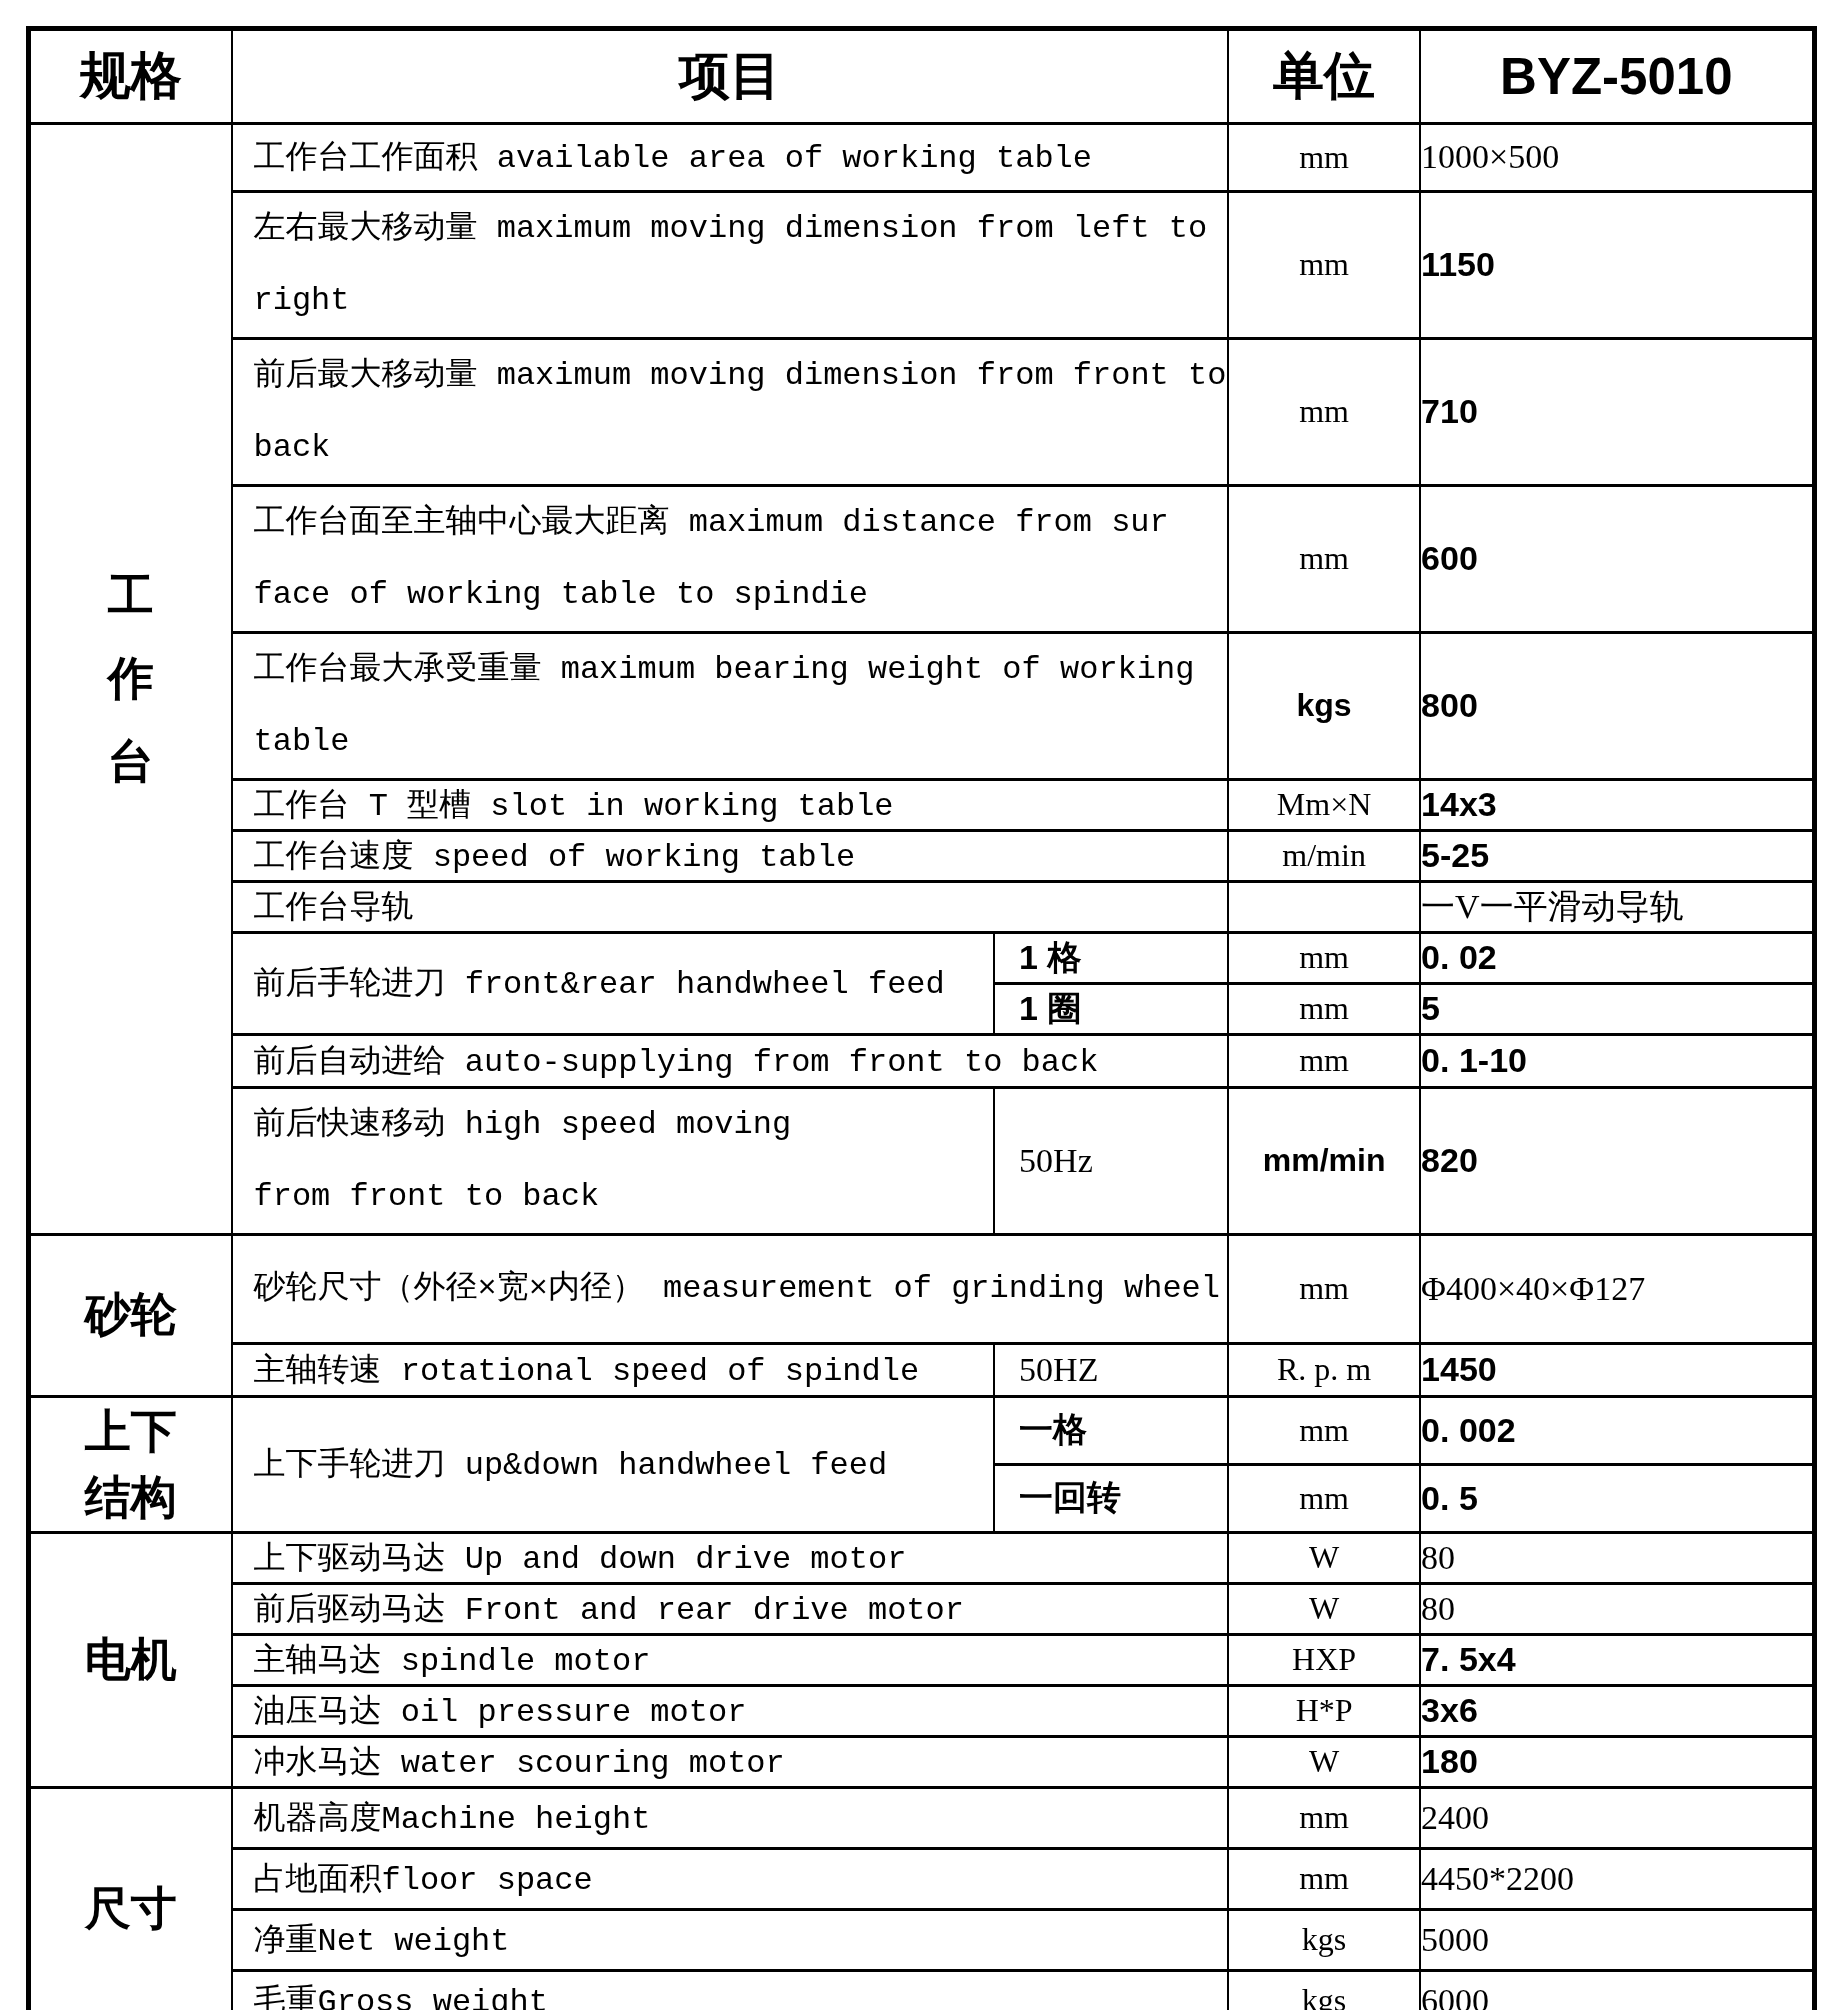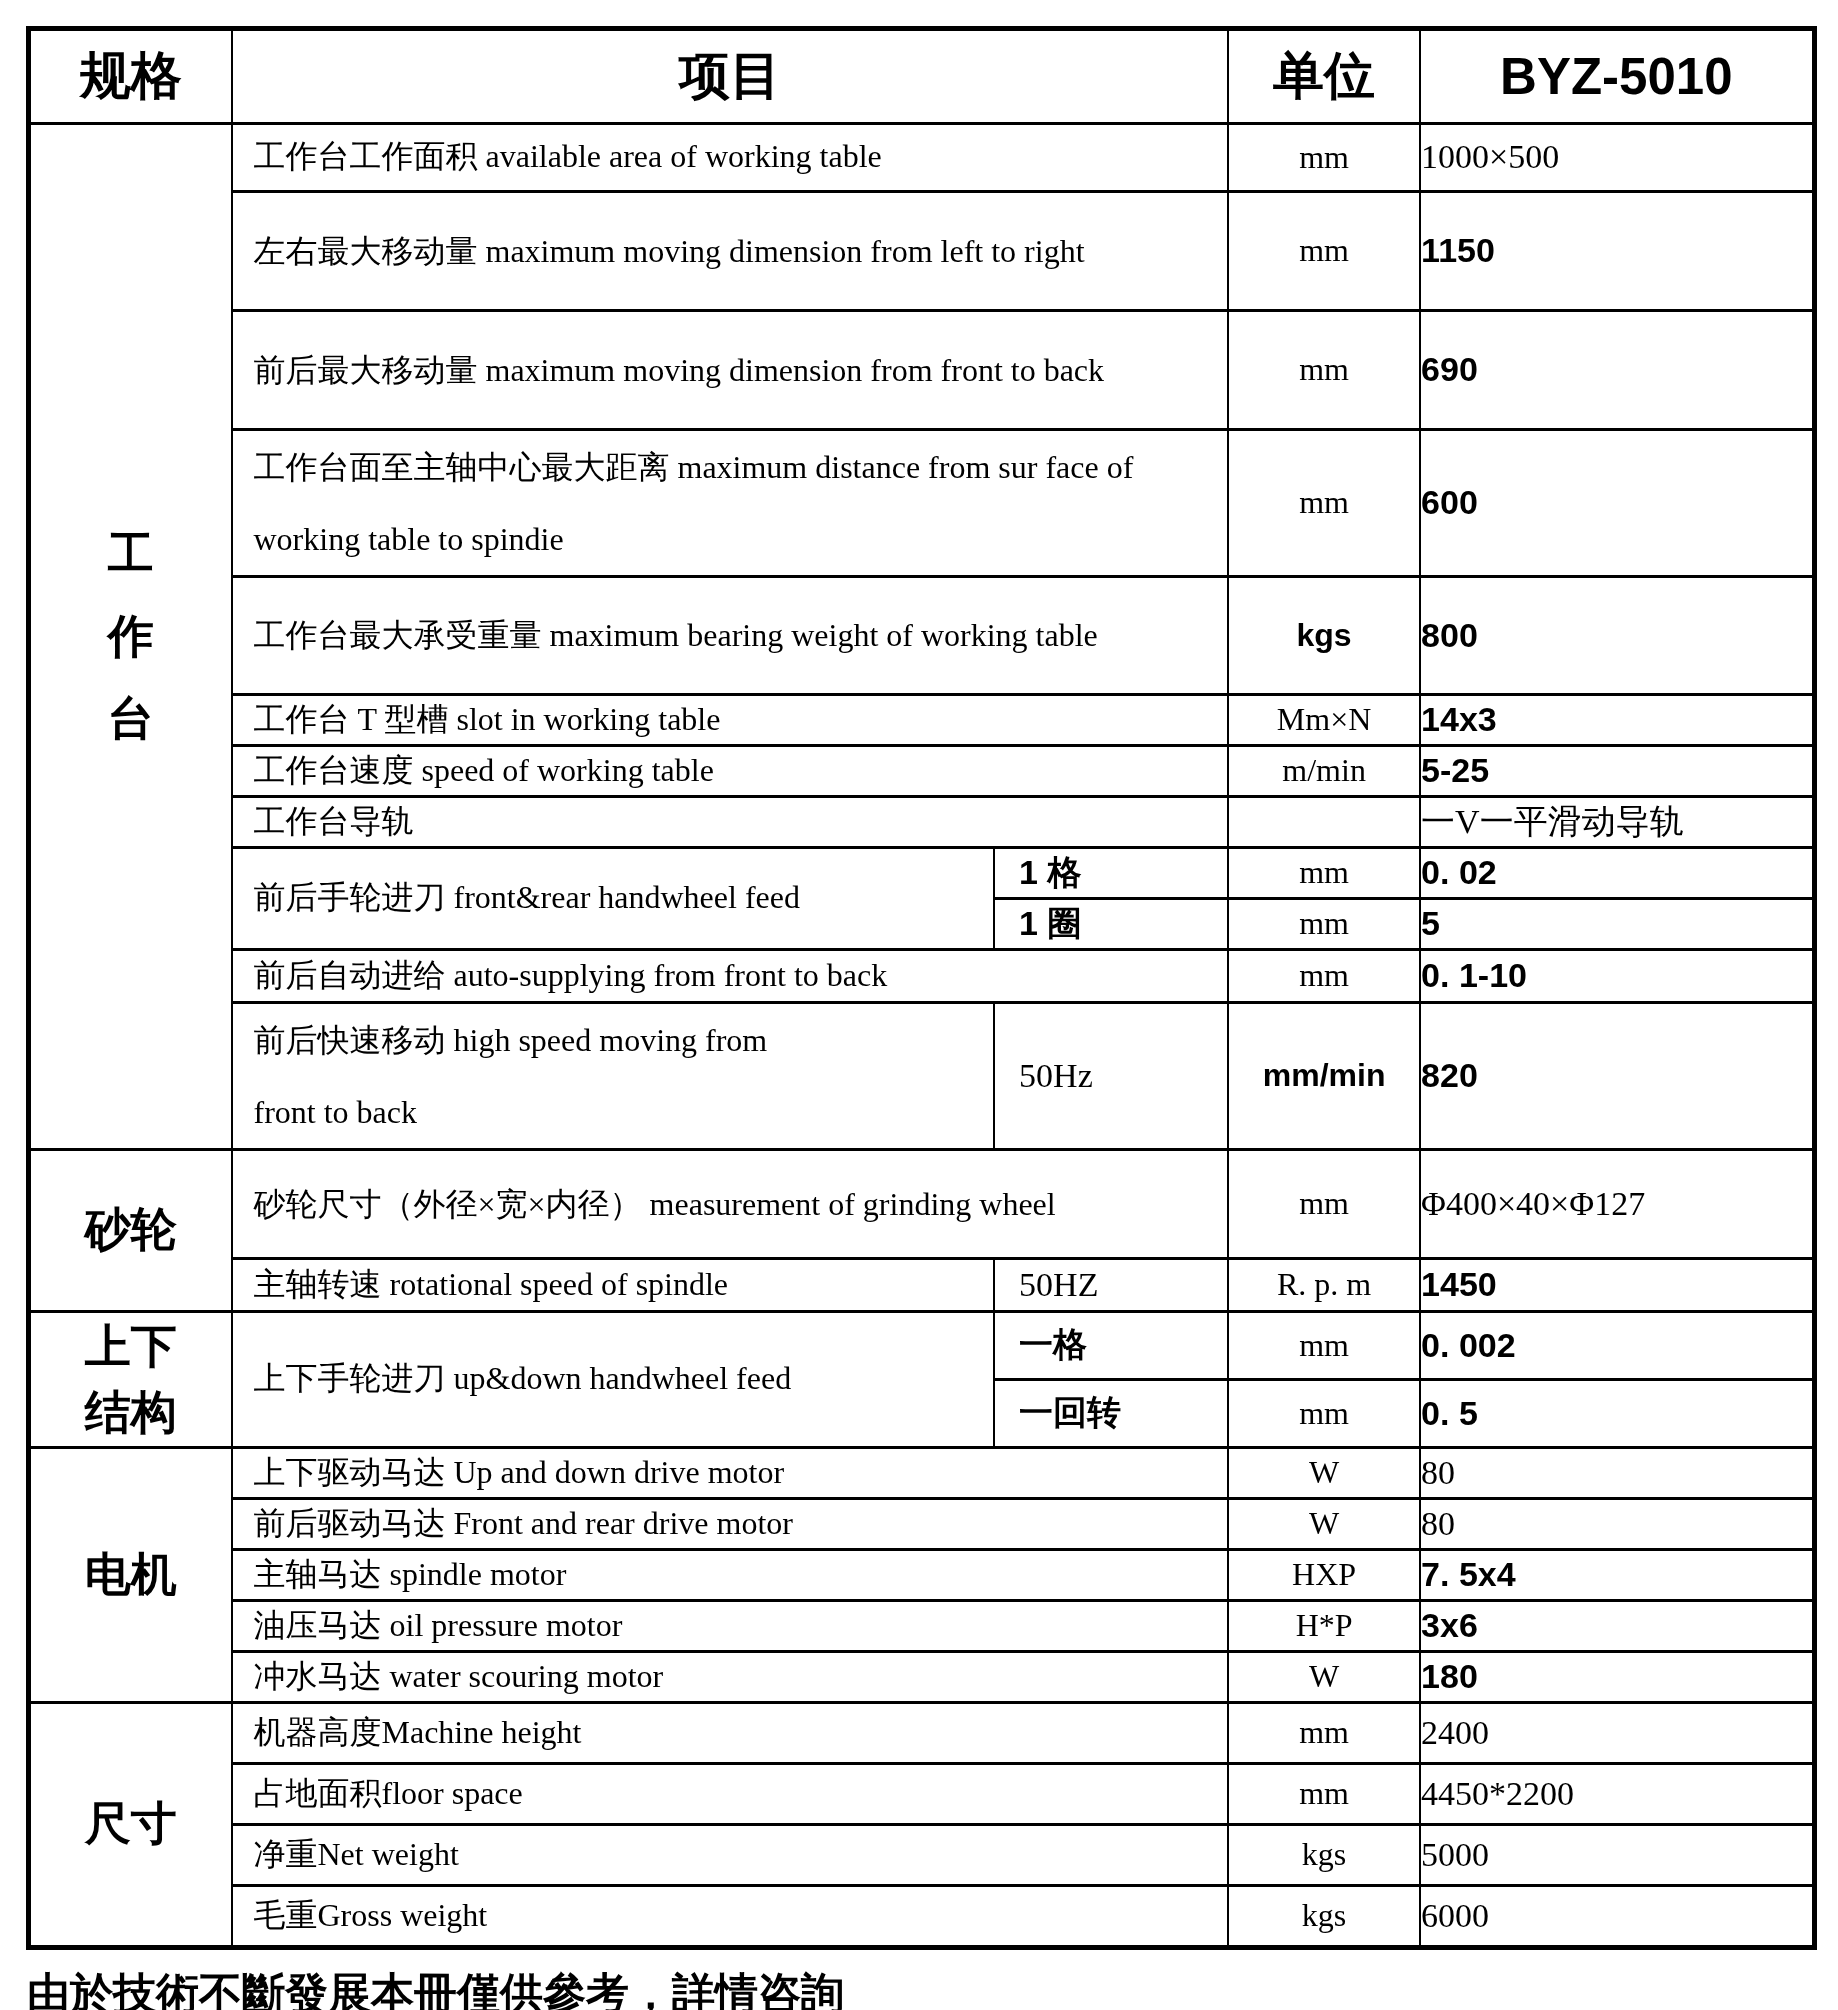--- a/index.html
+++ b/index.html
@@ -22,21 +22,21 @@
   .hd{
     font-family:"Liberation Sans","DejaVu Sans",sans-serif;font-weight:bold;
     font-size:51px;text-align:center;
   }
   .sec{
     font-family:Liberation Sans, sans-serif;font-weight:bold;
     font-size:46px;text-align:center;
   }
   .sec .stackv{display:inline-block;width:1.15em;line-height:1.8;vertical-align:middle;}
   .sec .stack2{display:inline-block;width:2.35em;line-height:1.45;vertical-align:middle;}
-  .it{padding-left:20.4px;text-align:left;}
+  .it{padding-left:20.4px;text-align:left;font-family:Liberation Mono, monospace;}
   .ln2{line-height:72px;}
   .mw{display:inline-block;max-width:579px;}
   .sub{font-size:34px;padding-left:24px;text-align:left;}
   .unit{text-align:center;font-size:32px;margin-left:17px;}
   .val{text-align:left;font-size:34px;}
   .b,.fs{font-family:"Liberation Sans","DejaVu Sans",sans-serif;font-weight:bold;}
   .footer{
     margin:15.3px 0 0 27px;
     font-family:"Liberation Sans","DejaVu Sans",sans-serif;font-weight:bold;
     font-size:43px;
@@ -69,21 +69,21 @@
     <td class="val">1000×500</td>
   </tr>
   <tr style="height:119px">
     <td class="it ln2" colspan="2">左右最大移动量 maximum moving dimension from left to right</td>
     <td class="unit">mm</td>
     <td class="val fs">1150</td>
   </tr>
   <tr style="height:119px">
     <td class="it ln2" colspan="2">前后最大移动量 maximum moving dimension from front to back</td>
     <td class="unit">mm</td>
-    <td class="val fs">690</td>
+    <td class="val fs">710</td>
   </tr>
   <tr style="height:119px">
     <td class="it ln2" colspan="2">工作台面至主轴中心最大距离 maximum distance from sur face of working table to spindie</td>
     <td class="unit">mm</td>
     <td class="val fs">600</td>
   </tr>
   <tr style="height:118px">
     <td class="it ln2" colspan="2">工作台最大承受重量 maximum bearing weight of working table</td>
     <td class="unit fs">kgs</td>
     <td class="val fs">800</td>

